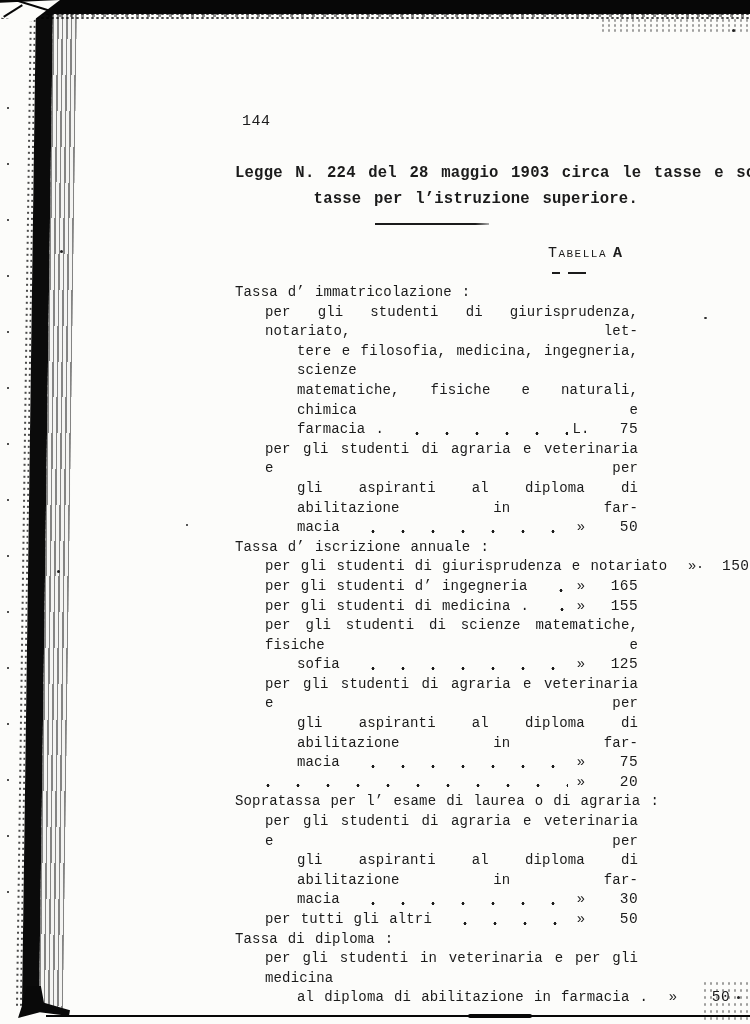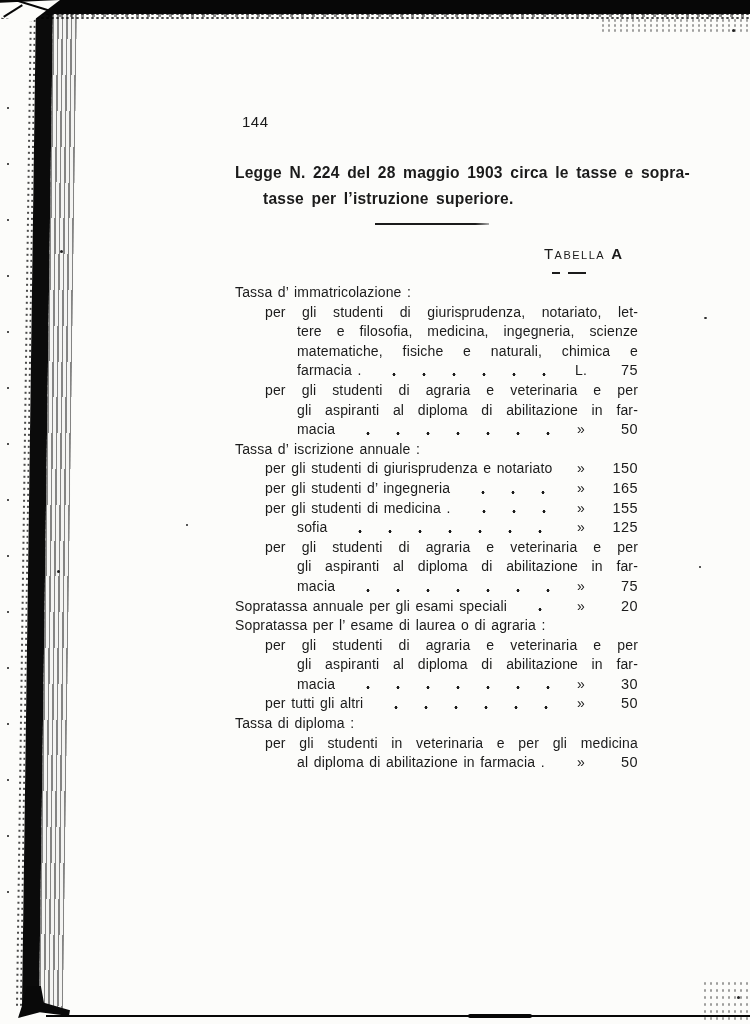--- a/index.html
+++ b/index.html
@@ -1,19 +1,19 @@
 <!DOCTYPE html>
 <html><head>
 <meta charset="utf-8">
 <style>
   html,body{margin:0;padding:0;}
   .scan{
     position:relative; width:750px; height:1024px; overflow:hidden;
     background:#fcfcfa; color:#1b1b1b;
-    font-family:Liberation Sans, sans-serif;
+    font-family:Liberation Mono, monospace;
   }
   
   .top-bar{position:absolute;left:0;top:0;width:750px;height:14px;background:#070707;z-index:3;}
   .top-fringe{position:absolute;left:0;top:12px;width:750px;height:9px;z-index:2;opacity:.85;
     background-image:radial-gradient(circle,rgba(0,0,0,.85) 1px,transparent 1.4px),
                      radial-gradient(circle,rgba(0,0,0,.5) 1.4px,transparent 1.9px);
     background-size:5px 4px,11px 7px;}
   .top-right-speck{position:absolute;left:600px;top:18px;width:150px;height:16px;z-index:2;opacity:.45;
     background-image:radial-gradient(circle,rgba(0,0,0,.8) 1px,transparent 1.5px);background-size:6px 5px;}
   .corner-notch{position:absolute;left:0;top:0;width:60px;height:22px;background:#fcfcfa;z-index:4;
@@ -41,21 +41,21 @@
   .sp3{left:699px;top:566px;width:2px;height:2px;}
   .sp4{left:186px;top:524px;width:2px;height:2px;}
   .sp5{left:60px;top:250px;width:3px;height:3px;}
   .sp6{left:57px;top:570px;width:3px;height:3px;}
   .sp7{left:737px;top:996px;width:3px;height:3px;}
   
   .content{position:absolute;left:235px;top:0;width:403px;z-index:2;}
   .page-number{margin:112px 0 0 7px;font-size:15px;line-height:20px;letter-spacing:.5px;}
   .heading{margin-top:28px;font-weight:bold;font-size:15.6px;line-height:26px;
     word-spacing:3px;letter-spacing:.2px;white-space:nowrap;}
-  .heading .l2{padding-left:28px;}
+  .heading .l2{padding-left:28px;text-align:right;}
   .rule{margin:11px 0 0 140px;width:114px;height:2px;
     background:linear-gradient(90deg,#1b1b1b 0,#1b1b1b 88%,rgba(27,27,27,.35) 100%);}
   .tabella{margin-top:19px;text-align:right;padding-right:16px;font-size:15px;line-height:20px;}
   .tabella .lbl{font-variant:small-caps;letter-spacing:1.5px;}
   .tabella .ltr{font-weight:bold;margin-left:6px;}
   .tabella-dash{margin-top:5px;display:flex;justify-content:flex-end;align-items:center;gap:8px;padding-right:52px;height:8px;}
   .tabella-dash i{display:block;height:2px;background:#1b1b1b;}
   .tabella-dash .d1{width:8px;}
   .tabella-dash .d2{width:18px;}
   .rows{margin-top:6px;font-size:14px;line-height:19.6px;word-spacing:1.5px;letter-spacing:.15px;}
@@ -158,40 +158,42 @@
           <span class="lead"></span>
           <span class="sym">»</span>
           <span class="amt">165</span>
         </div>
         <div class="row i1">
           <span class="t">per gli studenti di medicina .</span>
           <span class="lead"></span>
           <span class="sym">»</span>
           <span class="amt">155</span>
         </div>
+        <div class="row i1 fill">
+          <span class="t">per gli studenti di scienze matematiche, fisiche e</span>
+        </div>
         <div class="row i2">
           <span class="t">sofia</span>
           <span class="lead"></span>
           <span class="sym">»</span>
           <span class="amt">125</span>
         </div>
         <div class="row i1 fill">
           <span class="t">per gli studenti di agraria e veterinaria e per</span>
         </div>
         <div class="row i2 fill">
           <span class="t">gli aspiranti al diploma di abilitazione in far-</span>
         </div>
         <div class="row i2">
           <span class="t">macia</span>
           <span class="lead"></span>
           <span class="sym">»</span>
           <span class="amt">75</span>
         </div>
         <div class="row i0">
-          <span class="t">Sopratassa annuale per gli esami speciali</span>
           <span class="lead"></span>
           <span class="sym">»</span>
           <span class="amt">20</span>
         </div>
         <div class="row i0">
           <span class="t">Sopratassa per l’ esame di laurea o di agraria :</span>
         </div>
         <div class="row i1 fill">
           <span class="t">per gli studenti di agraria e veterinaria e per</span>
         </div>

